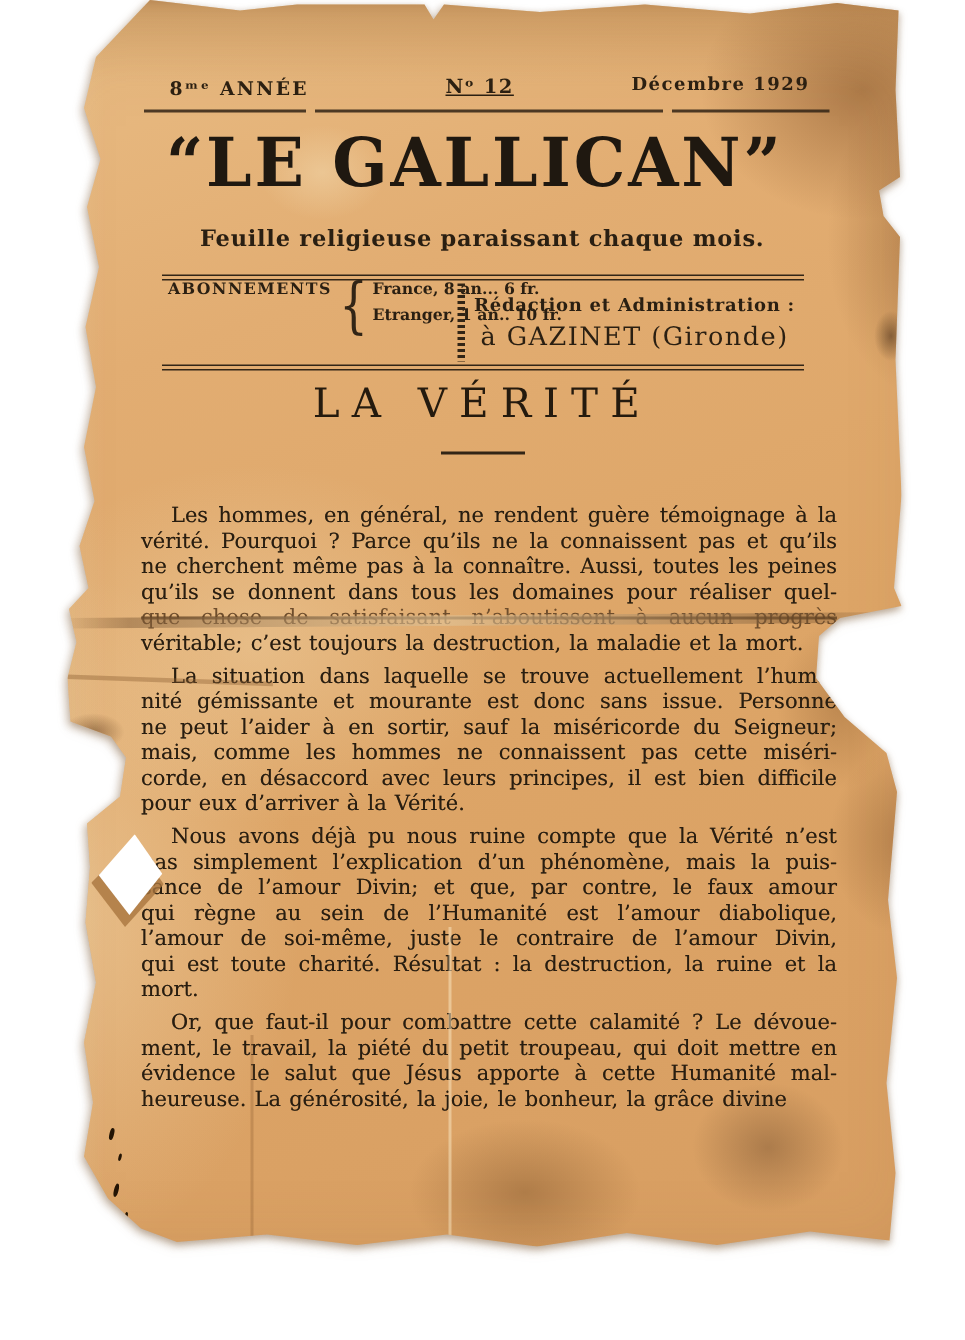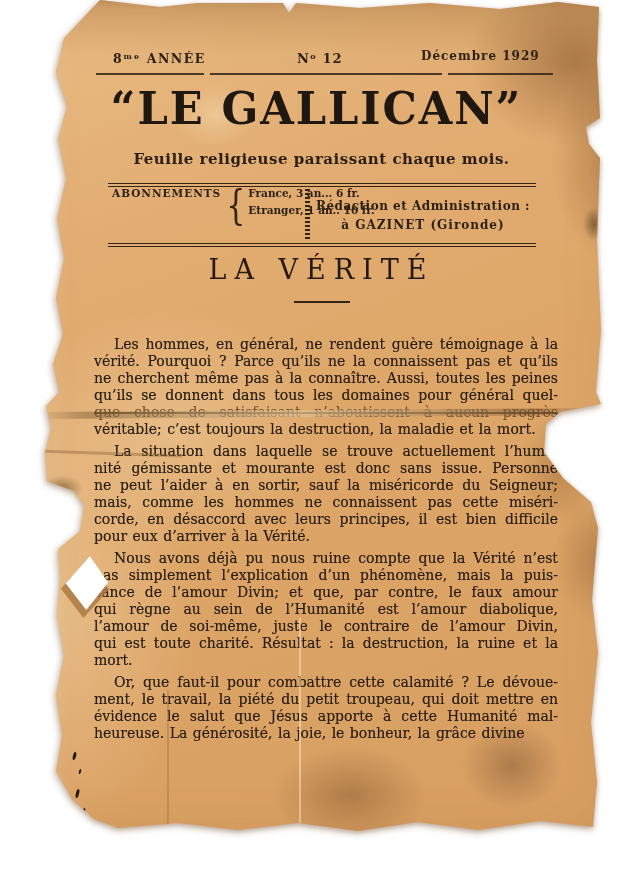--- a/index.html
+++ b/index.html
@@ -34,41 +34,41 @@
       radial-gradient(ellipse 200px 300px at 50px 610px, rgba(246,224,184,.42), transparent 75%),
       linear-gradient(to right, rgba(246,226,190,.5), rgba(246,226,190,0) 70px),
       linear-gradient(to bottom, rgba(190,140,85,.3), rgba(190,140,85,0) 55px),
       linear-gradient(160deg,#e9bd85 0%,#e2ad72 25%,#dda567 55%,#d79d61 100%);
   }
   .paper::after{content:'';position:absolute;inset:0;pointer-events:none;
     box-shadow:inset 0 0 70px rgba(140,90,40,.45), inset 0 0 10px rgba(120,70,30,.35);}
   .ink{color:#2a1f12;}
   
   .mh-year{position:absolute;left:113px;top:51px;font-size:12.5px;letter-spacing:1.5px;font-weight:bold;}
-  .mh-issue{position:absolute;left:297px;top:51px;font-size:13px;letter-spacing:1px;font-weight:bold;}
+  .mh-issue{position:absolute;left:297px;top:51px;font-size:13px;letter-spacing:1px;font-weight:bold;text-decoration:underline;}
   .mh-date{position:absolute;left:421px;top:49px;font-size:12px;letter-spacing:1px;font-weight:bold;}
   .mh-rule{position:absolute;top:73px;height:1.5px;background:#32251665;background:#32251. ;background:#322516;opacity:.85;}
   .mh-rule.r1{left:96px;width:108px;}
   .mh-rule.r2{left:210px;width:232px;}
   .mh-rule.r3{left:448px;width:105px;}
   .np-title{position:absolute;left:0;right:10px;top:82px;text-align:center;font-size:45px;font-weight:bold;
     letter-spacing:2px;transform:scaleX(.96);color:#1f1810;}
   .np-subtitle{position:absolute;left:0;right:0;top:150px;text-align:center;font-size:15px;font-weight:bold;letter-spacing:.5px;}
   
   .subbox{position:absolute;left:108px;top:183px;width:428px;height:56px;
     border-top:4px double #322516;border-bottom:4px double #322516;display:flex;align-items:stretch;}
   .subbox .left{width:197px;display:flex;align-items:flex-start;}
   .abonn{font-size:10.5px;font-weight:bold;letter-spacing:1px;margin-left:4px;}
   .brace{font-size:30px;font-weight:normal;transform:scaleY(1.35);margin:0 3px 0 5px;color:#322516;}
   .rates{display:flex;flex-direction:column;justify-content:center;gap:5px;}
   .rate{font-size:10.5px;font-weight:bold;white-space:nowrap;}
   .vdiv{width:5px;margin:2px 0;background:repeating-linear-gradient(to bottom,#322516 0 2px,transparent 2px 4px);}
   .subbox .right{flex:1;display:flex;flex-direction:column;justify-content:center;gap:5px;text-align:center;}
   .red1{font-size:12px;font-weight:bold;letter-spacing:.5px;}
-  .red2{font-size:12px;font-weight:bold;letter-spacing:1px;}
+  .red2{font-size:17px;font-weight:normal;letter-spacing:1px;}
   
   .art-title{position:absolute;left:0;right:0;top:254px;text-align:center;font-size:27px;font-weight:normal;letter-spacing:8px;color:#241a0e;}
   .art-rule{position:absolute;left:294px;top:301px;width:56px;height:2px;background:#322516;}
   .art-body{position:absolute;left:94px;top:336px;width:464px;font-size:14px;line-height:17px;color:#281d10;
     text-shadow:0 0 .4px rgba(42,32,20,.55);word-spacing:1px;}
   .para + .para{margin-top:5px;}
   .line{text-align:justify;text-align-last:justify;white-space:normal;}
   .line.last{text-align-last:left;}
   .line.indent{text-indent:20px;}
   .line.creased{color:#6e4d2c;text-decoration:line-through;text-decoration-thickness:1.5px;text-decoration-color:rgba(90,60,30,.8);text-shadow:none;}
@@ -104,40 +104,40 @@
       <div class="mh-rule r3"></div>
 
       <div class="np-title">“LE GALLICAN”</div>
       <div class="np-subtitle ink">Feuille religieuse paraissant chaque mois.</div>
 
       <div class="subbox ink">
         <div class="left">
           <span class="abonn">ABONNEMENTS</span>
           <span class="brace">{</span>
           <span class="rates">
-            <span class="rate">France, 3 an...  6 fr.</span>
+            <span class="rate">France, 8 an...  6 fr.</span>
             <span class="rate">Etranger, 1 an.. 10 fr.</span>
           </span>
         </div>
         <div class="vdiv"></div>
         <div class="right">
           <span class="red1">Rédaction et Administration :</span>
           <span class="red2">à GAZINET (Gironde)</span>
         </div>
       </div>
 
       <div class="art-title">LA VÉRITÉ</div>
       <div class="art-rule"></div>
 
       <div class="art-body">
           <div class="para">
             <div class="line indent">Les hommes, en général, ne rendent guère témoignage à la</div>
             <div class="line">vérité. Pourquoi ? Parce qu’ils ne la connaissent pas et qu’ils</div>
             <div class="line">ne cherchent même pas à la connaître. Aussi, toutes les peines</div>
-            <div class="line">qu’ils se donnent dans tous les domaines pour général quel-</div>
+            <div class="line">qu’ils se donnent dans tous les domaines pour réaliser quel-</div>
             <div class="line creased">que chose de satisfaisant n’aboutissent à aucun progrès</div>
             <div class="line last">véritable; c’est toujours la destruction, la maladie et la mort.</div>
           </div>
           <div class="para">
             <div class="line indent">La situation dans laquelle se trouve actuellement l’huma-</div>
             <div class="line">nité gémissante et mourante est donc sans issue. Personne</div>
             <div class="line">ne peut l’aider à en sortir, sauf la miséricorde du Seigneur;</div>
             <div class="line">mais, comme les hommes ne connaissent pas cette miséri-</div>
             <div class="line">corde, en désaccord avec leurs principes, il est bien difficile</div>
             <div class="line last">pour eux d’arriver à la Vérité.</div>

